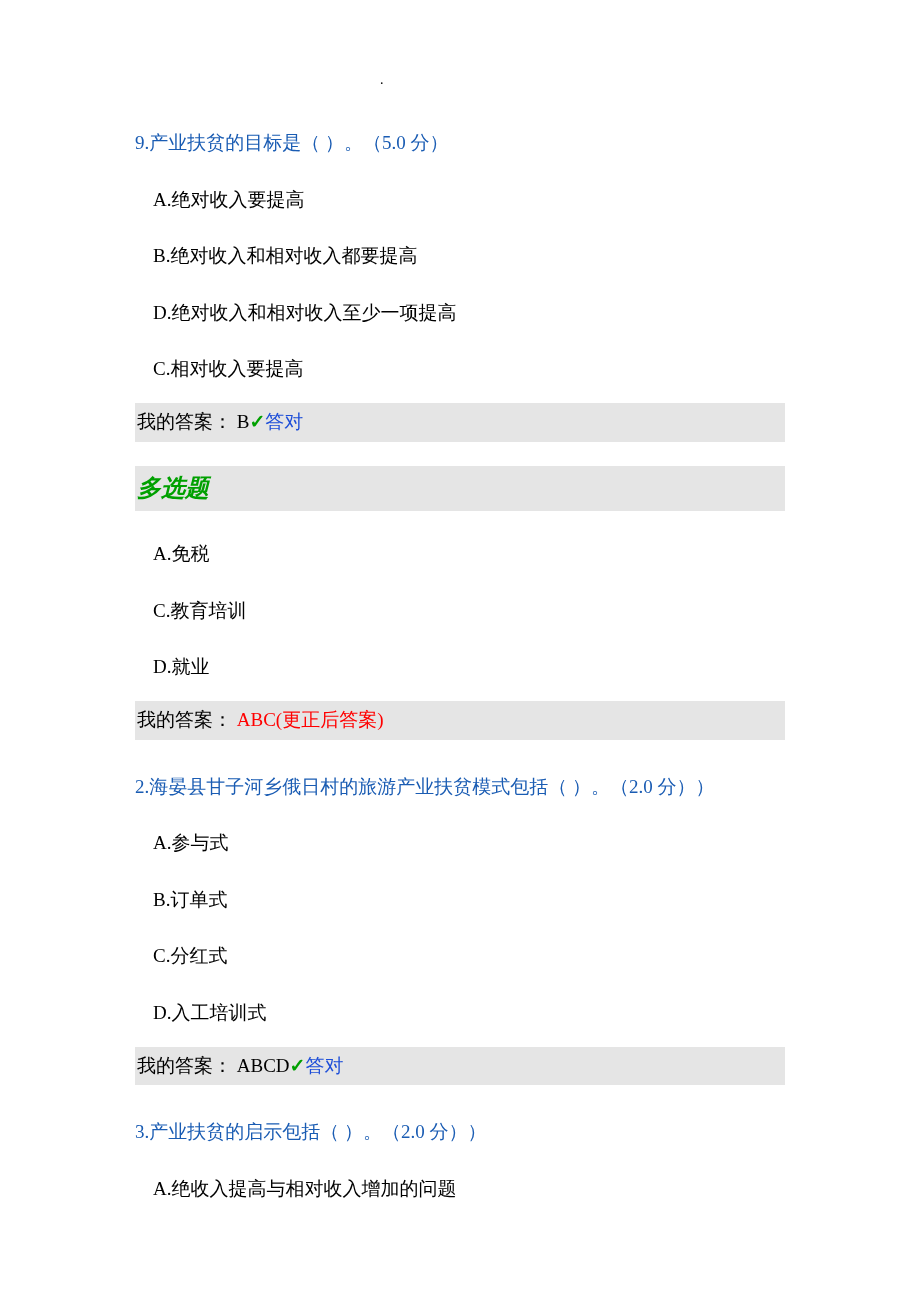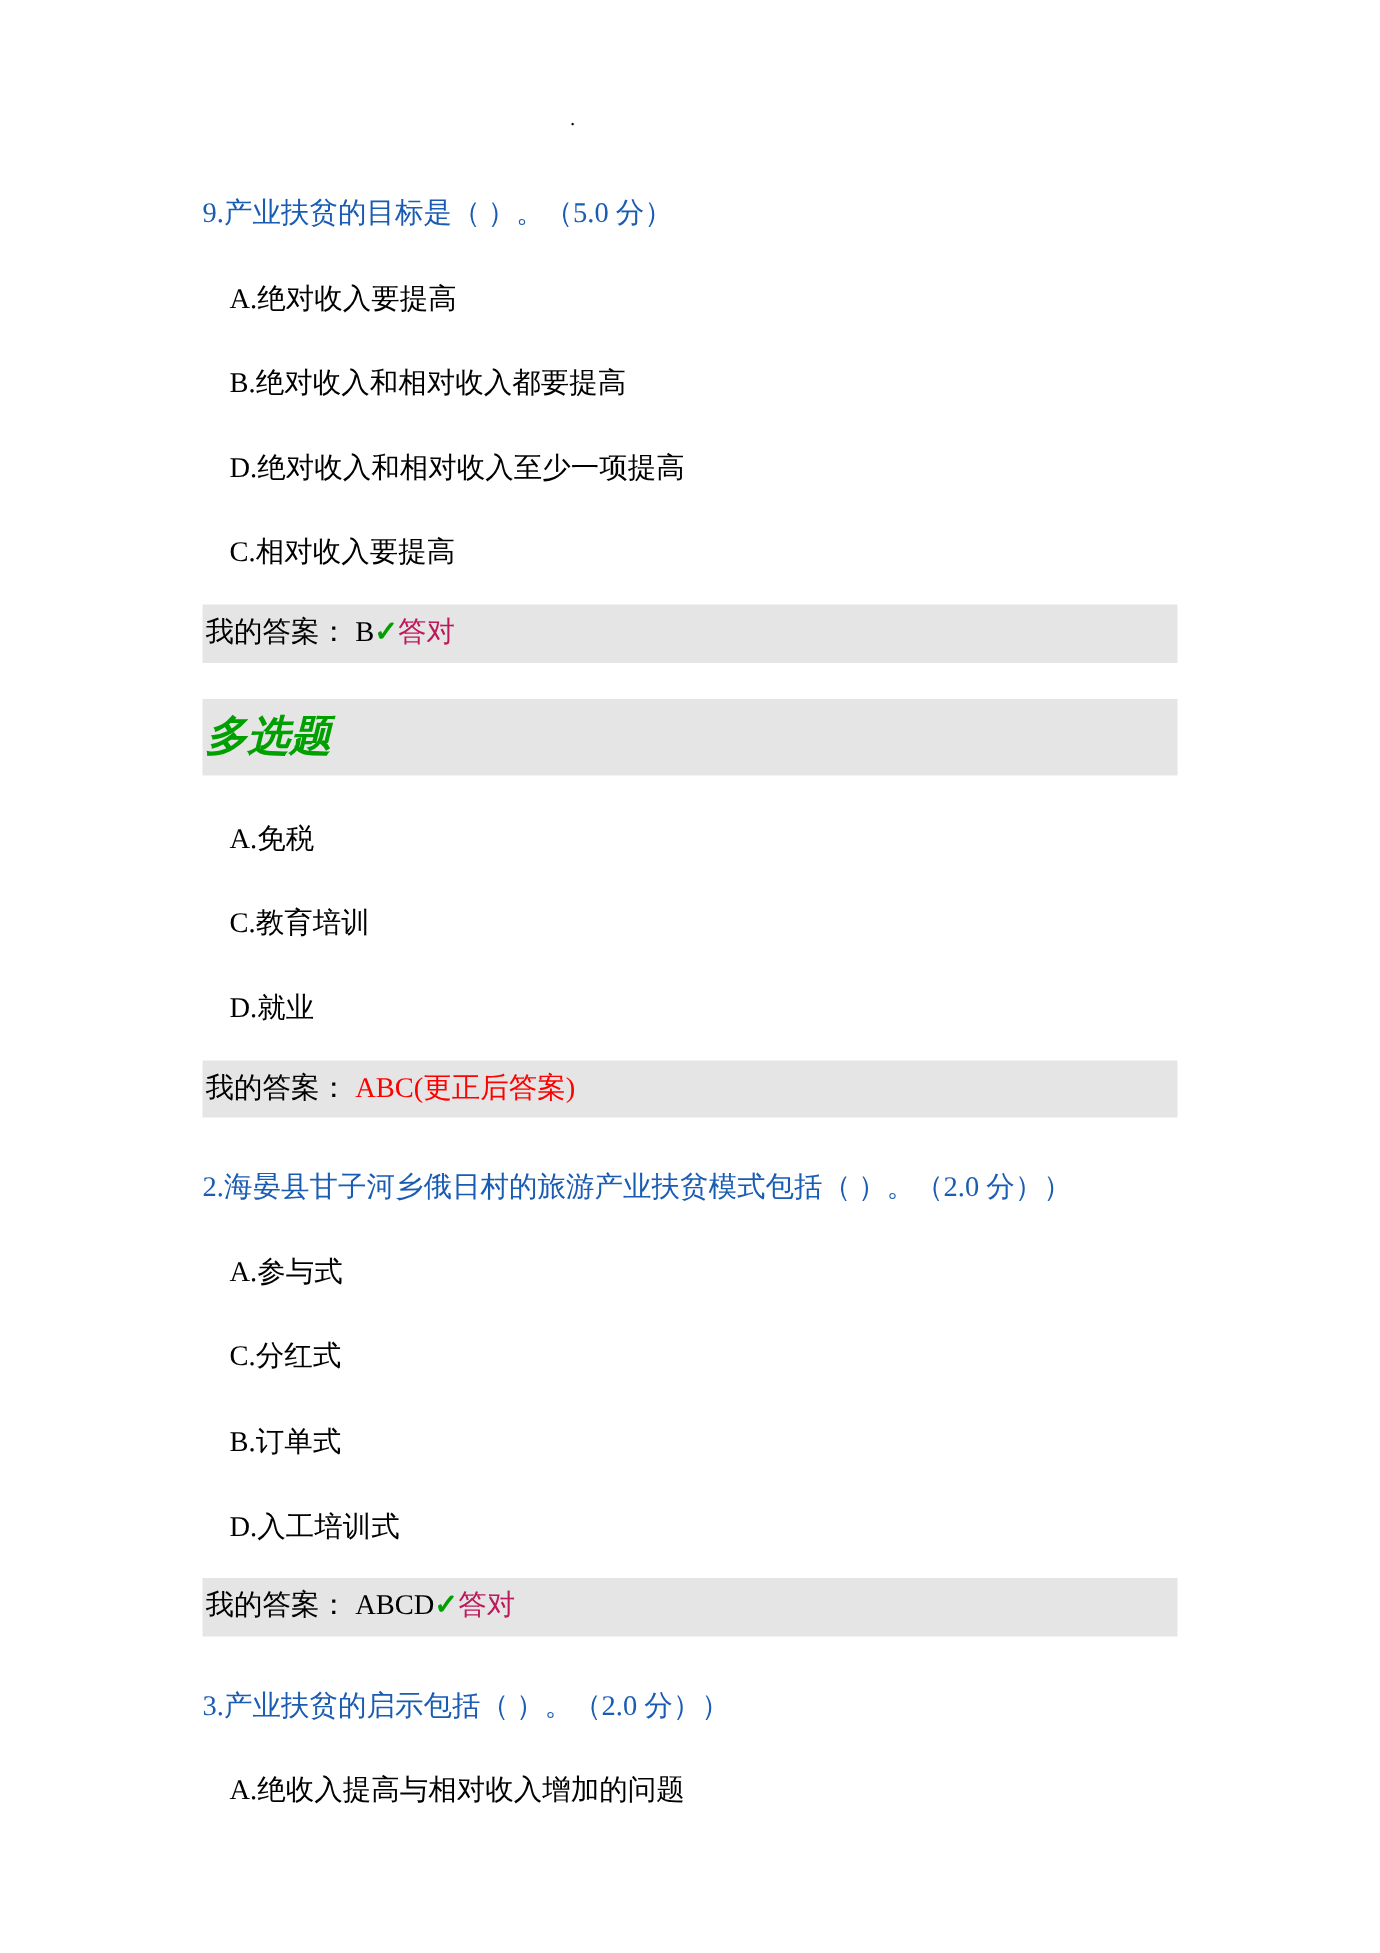--- a/index.html
+++ b/index.html
@@ -63,35 +63,35 @@
   }
   .answer-note-red {
     color: #ff0000;
     font-family: "SimSun", "宋体", serif;
   }
   .check {
     color: #00a000;
     font-weight: bold;
   }
   .result-correct {
-    color: #be185d;
+    color: #1d4ed8;
     font-family: "SimSun", "宋体", serif;
   }
   .section-header {
     background: #e5e5e5;
     padding: 6px 2px;
     margin-bottom: 30px;
     font-weight: bold;
   }
   .section-text {
     color: #00a000;
     font-style: italic;
     font-weight: bold;
     font-family: "KaiTi", "楷体", serif;
-    font-size: 28px;
+    font-size: 24px;
   }
   .q-block {
     margin-bottom: 10px;
   }
   .spacer-after-bar {
     height: 10px;
   }
 </style>
 </head>
 <body>
@@ -126,22 +126,22 @@
       <span class="answer-value-red">ABC</span><span class="answer-note-red">(更正后答案)</span>
     </div>
   </div>
   <div class="spacer-after-bar"></div>
 
   <div class="q-block">
     <div class="question-title">
       <span class="num">2.</span><span>海晏县甘子河乡俄日村的旅游产业扶贫模式包括（  ）。（2.0 分））</span>
     </div>
     <div class="option"><span class="letter">A.</span><span>参与式</span></div>
+    <div class="option"><span class="letter">B.</span><span>订单式</span></div>
     <div class="option"><span class="letter">C.</span><span>分红式</span></div>
-    <div class="option"><span class="letter">B.</span><span>订单式</span></div>
     <div class="option"><span class="letter">D.</span><span>入工培训式</span></div>
     <div class="answer-bar">
       <span class="answer-label">我的答案：</span>
       <span class="answer-value">ABCD</span><span class="check">✓</span><span class="result-correct">答对</span>
     </div>
   </div>
   <div class="spacer-after-bar"></div>
 
   <div class="q-block">
     <div class="question-title">

